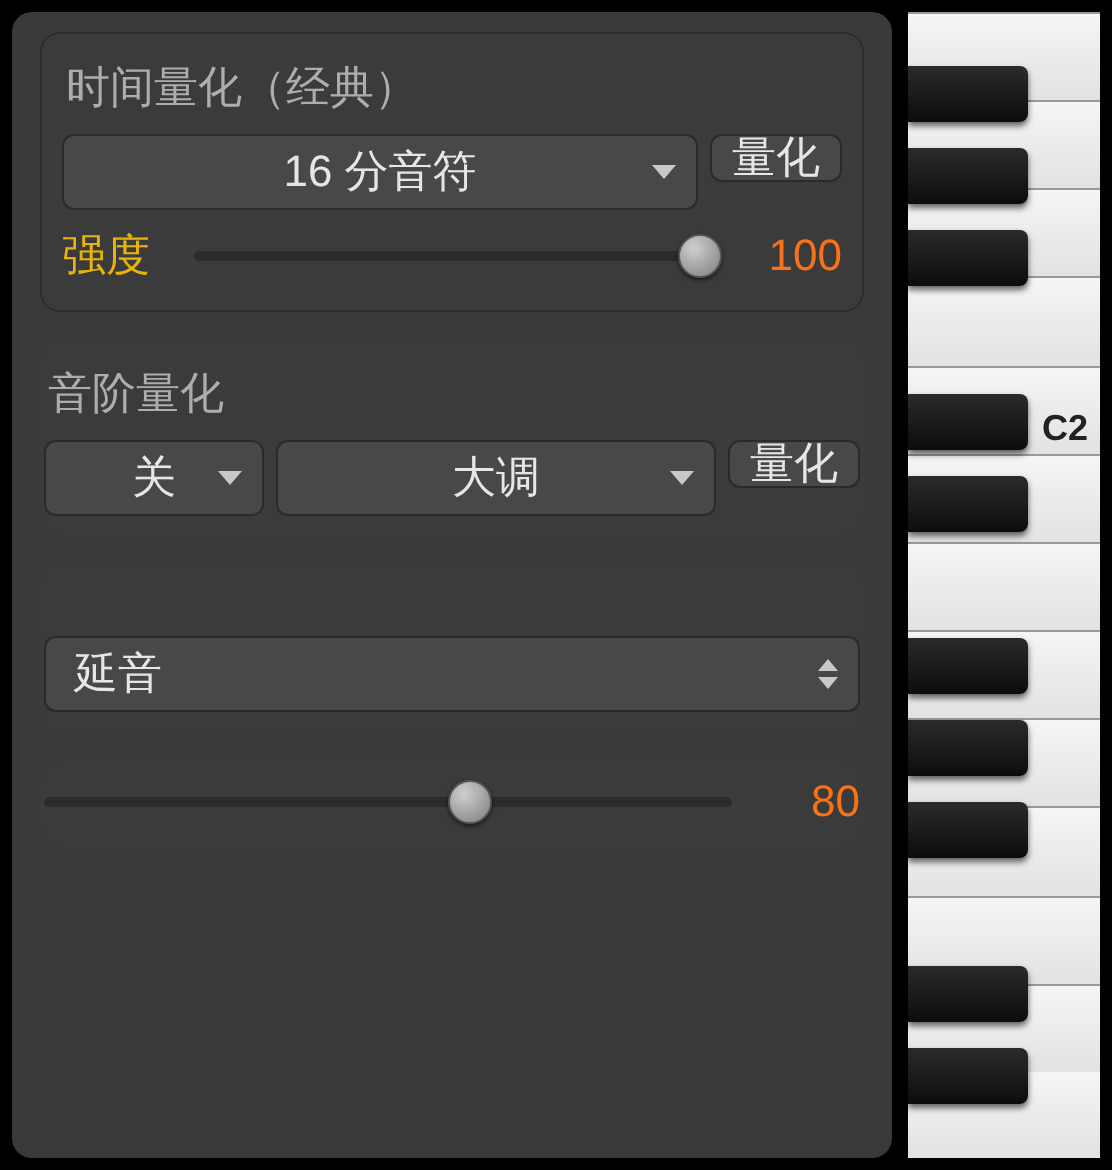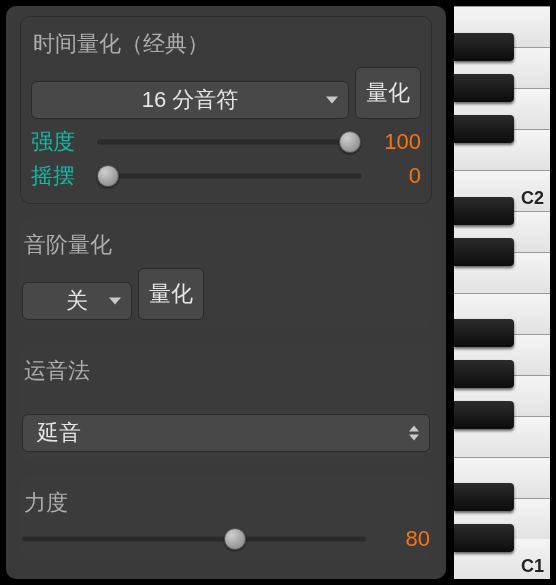--- a/index.html
+++ b/index.html
@@ -12,21 +12,21 @@
     padding: 10px 14px 14px 14px;
     color: #b8b8b8;
     display: flex;
     flex-direction: column;
     gap: 6px;
   }
   .section { border: 1px solid #2d2d2d; border-radius: 10px; padding: 8px 10px 10px 10px; background: #3b3b3b; }
   .section + .section { margin-top: 8px; }
   .sec-title { font-size: 22px; color: #adadad; margin: 4px 2px 8px 2px; font-weight: 400; }
 
-  .row { display: flex; align-items: flex-end; gap: 6px; }
+  .row { display: flex; align-items: flex-start; gap: 6px; }
   .dropdown {
     position: relative;
     background: #484848;
     border: 1px solid #2a2a2a;
     border-radius: 6px;
     height: 38px;
     display: flex;
     align-items: center;
     justify-content: center;
     color: #e6e6e6;
@@ -44,33 +44,33 @@
     display: flex; flex-direction: column; gap: 3px;
   }
   .dropdown .updown .u { width: 0; height: 0; border-left: 5px solid transparent; border-right: 5px solid transparent; border-bottom: 6px solid #c8c8c8; }
   .dropdown .updown .d { width: 0; height: 0; border-left: 5px solid transparent; border-right: 5px solid transparent; border-top: 6px solid #c8c8c8; }
   .dropdown.left-label { justify-content: flex-start; padding-left: 14px; margin-top: 28px; }
 
   .btn {
     background: #484848;
     border: 1px solid #2a2a2a;
     border-radius: 6px;
-    height: 52px;
+    height: 24px;
     padding: 0 10px;
     color: #e6e6e6;
     font-size: 22px;
     display: flex; align-items: center; justify-content: center;
     cursor: pointer;
     flex: 0 0 auto;
   }
 
   .slider-row {
     display: flex; align-items: center; gap: 10px; height: 34px;
   }
-  .slider-label { width: 56px; font-size: 22px; color: #14b8a6; flex: 0 0 auto; }
+  .slider-label { width: 56px; font-size: 22px; color: #eab308; flex: 0 0 auto; }
   .slider {
     flex: 1; position: relative; height: 24px; display: flex; align-items: center;
   }
   .slider .track {
     position: absolute; left: 0; right: 0; height: 5px; background: #2b2b2b;
     border-radius: 3px; top: 50%; transform: translateY(-50%);
   }
   .slider .knob {
     position: absolute; width: 22px; height: 22px; border-radius: 11px;
     background: radial-gradient(circle at 35% 30%, #cfcfcf, #7d7d7d);
@@ -124,72 +124,63 @@
       </div>
       <div style="height:6px"></div>
       <div class="slider-row">
         <div class="slider-label">强度</div>
         <div class="slider">
           <div class="track"></div>
           <div class="knob" style="left:96%"></div>
         </div>
         <div class="slider-value">100</div>
       </div>
-      <div class="slider-row">
-        <div class="slider-label">摇摆</div>
-        <div class="slider">
-          <div class="track"></div>
-          <div class="knob" style="left:4%"></div>
-        </div>
-        <div class="slider-value">0</div>
-      </div>
     </div>
 
     <div class="section" style="border:none;padding-left:2px;padding-right:2px;">
       <div class="sec-title">音阶量化</div>
       <div class="row">
         <div class="dropdown" style="flex:0 0 110px">
           <span>关</span>
           <span class="caret"></span>
         </div>
+        <div class="dropdown">
+          <span>大调</span>
+          <span class="caret"></span>
+        </div>
         <div class="btn">
           <span>量化</span>
         </div>
       </div>
     </div>
 
     <div class="section" style="border:none;padding-left:2px;padding-right:2px;">
-      <div class="sec-title">运音法</div>
       <div class="dropdown left-label">
         <span>延音</span>
         <span class="updown">
             <span class="u"></span>
             <span class="d"></span>
           </span>
       </div>
     </div>
 
     <div class="section" style="border:none;padding-left:2px;padding-right:2px;">
-      <div class="sec-title">力度</div>
       <div class="slider-full">
         <div class="slider">
           <div class="track"></div>
           <div class="knob" style="left:61.96%"></div>
         </div>
         <div class="slider-value">80</div>
       </div>
     </div>
 
   </div>
 
   <div class="piano">
     <div class="white-keys" id="white-keys">
-        <div class="wkey">
-          <span class="klabel">C1</span>
-        </div>
         <div class="wkey"></div>
         <div class="wkey"></div>
         <div class="wkey"></div>
         <div class="wkey"></div>
         <div class="wkey"></div>
         <div class="wkey"></div>
         <div class="wkey"></div>
         <div class="wkey"></div>
         <div class="wkey">
           <span class="klabel">C2</span>

